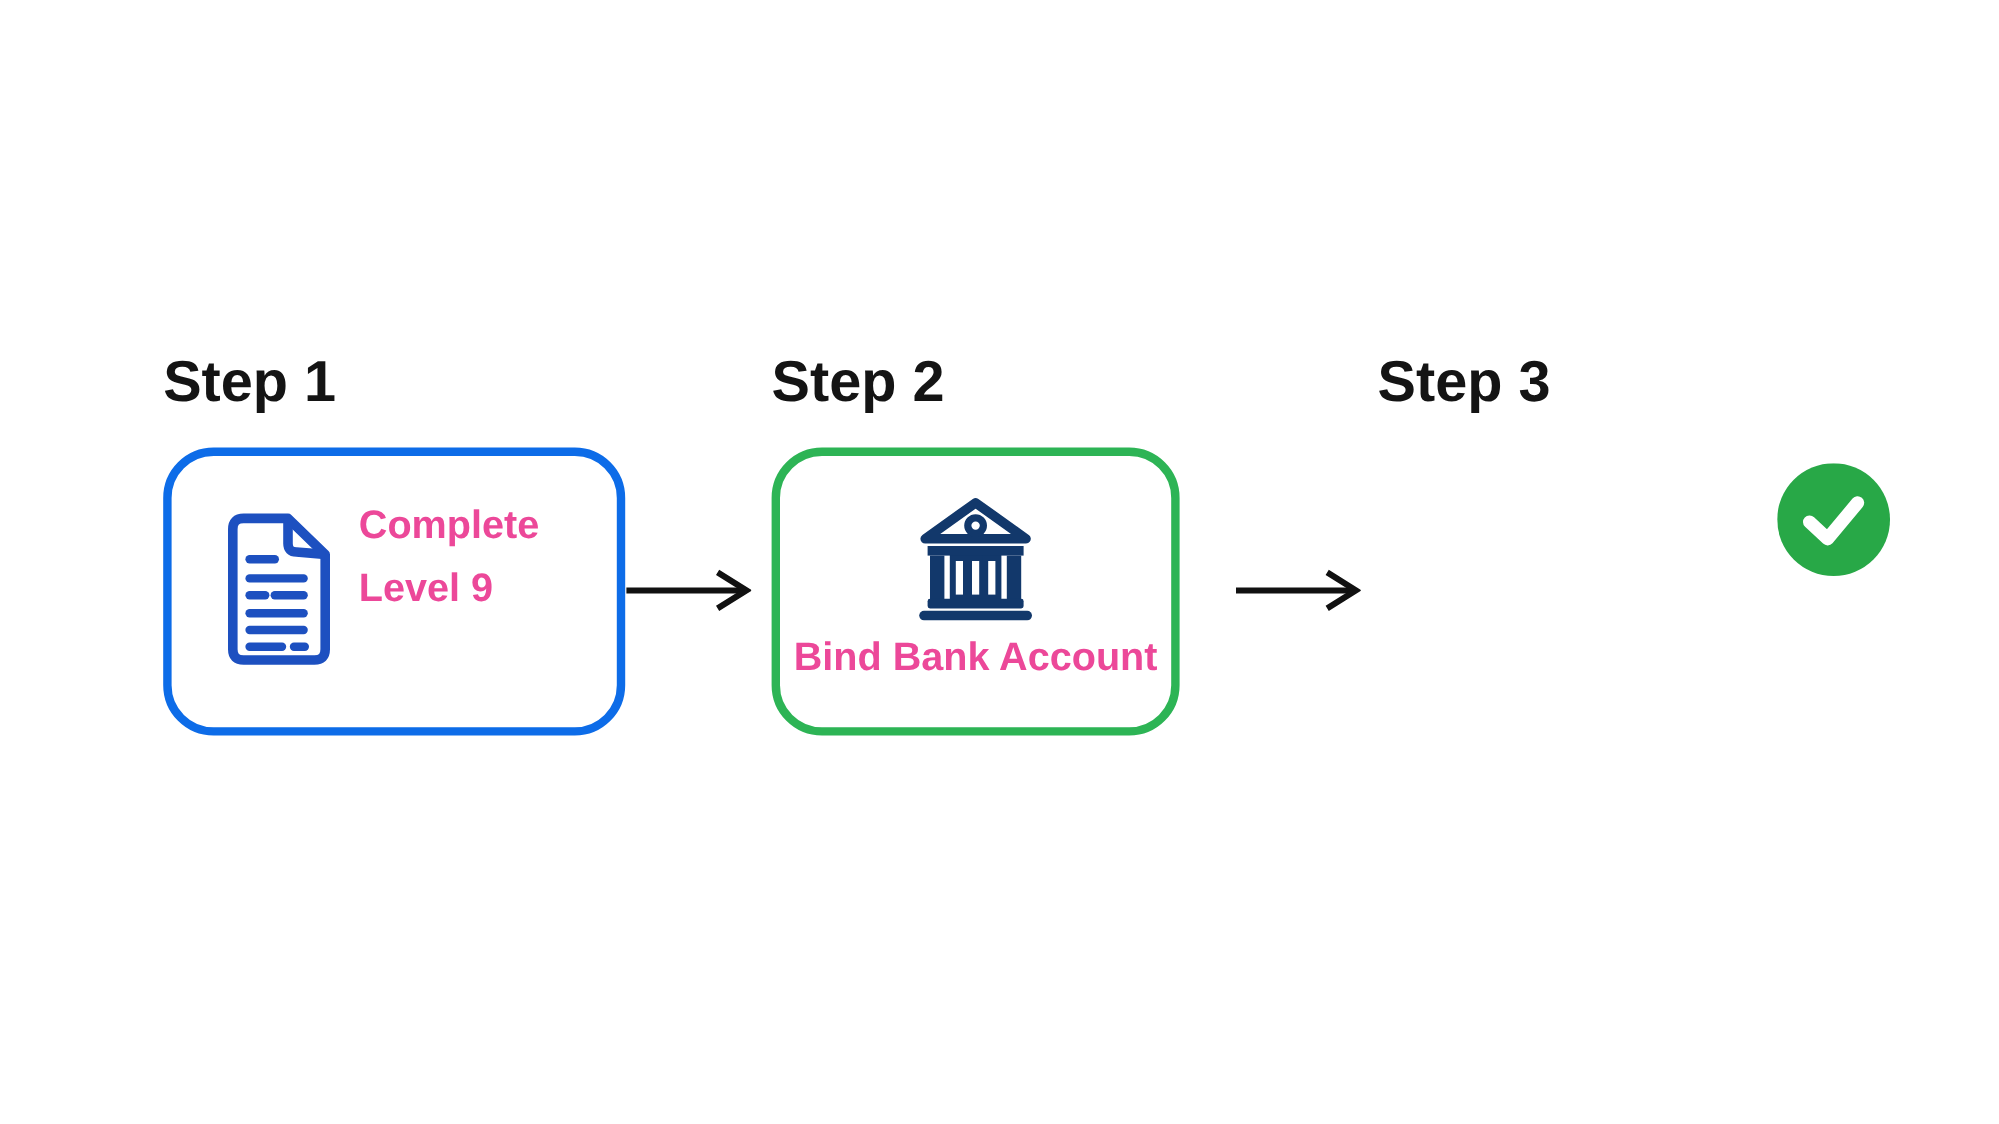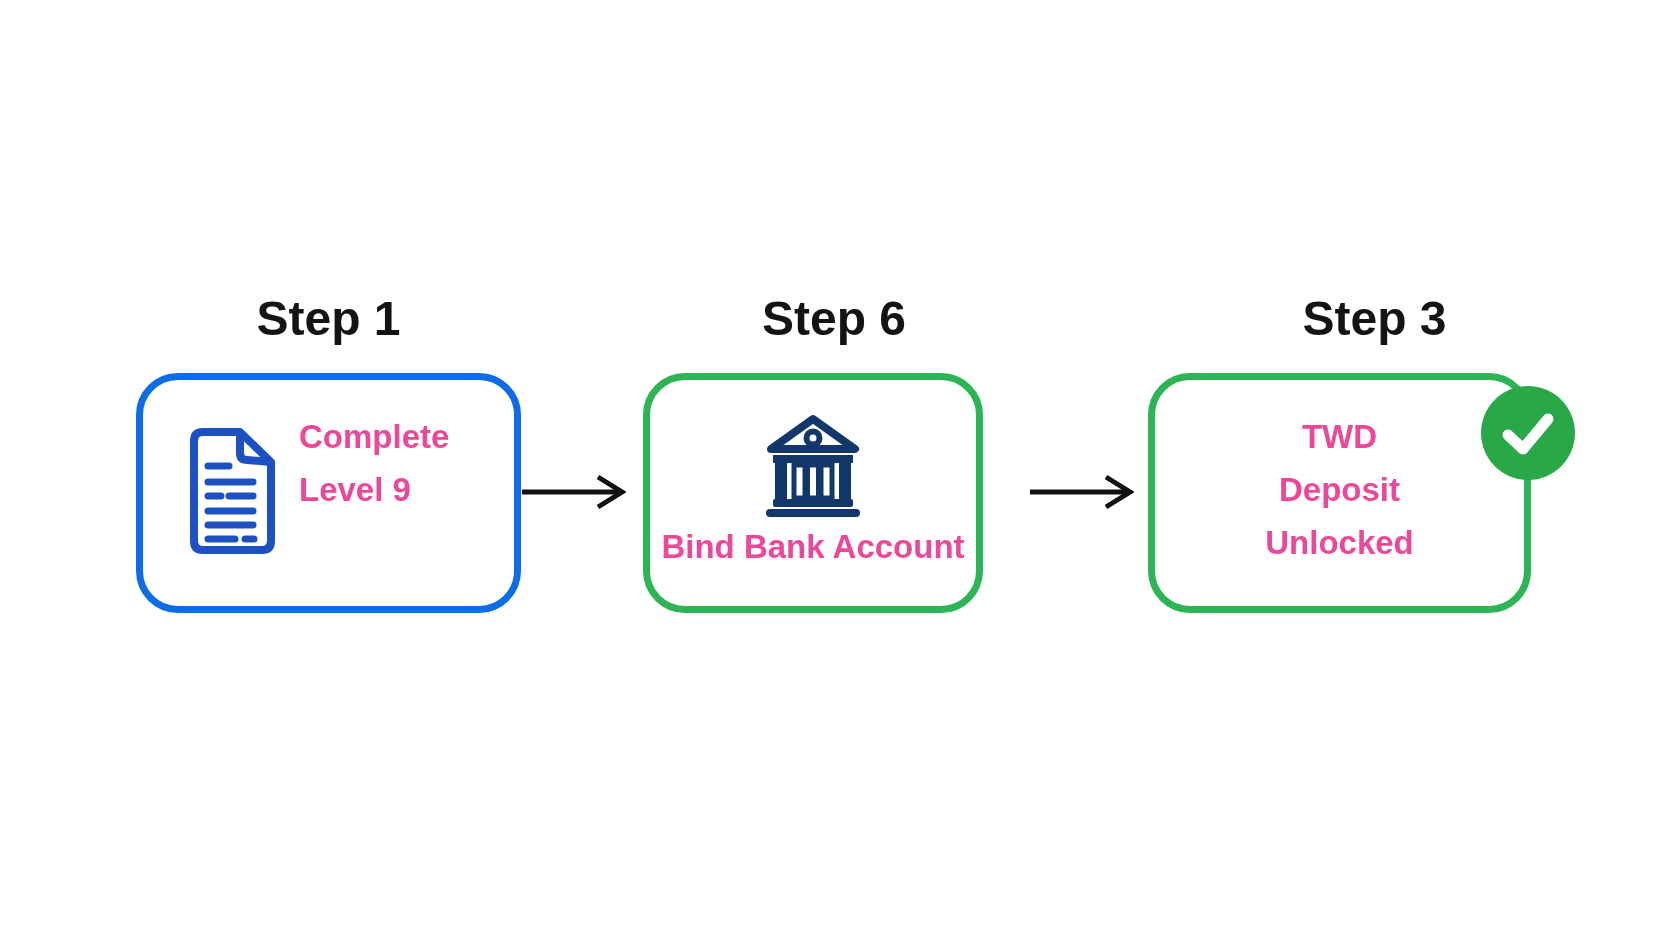--- a/index.html
+++ b/index.html
@@ -10,21 +10,21 @@
     font-family:"Liberation Sans", sans-serif;
     overflow:hidden;
   }
   .step-title{
     position:absolute;
     top:290px;
     font-size:48px;
     font-weight:700;
     line-height:58px;
     color:#141414;
-    text-align:center;
+    text-align:left;
     white-space:nowrap;
   }
   .step-box{
     position:absolute;
     top:373px;
     height:240px;
     border:7px solid #999;
     border-radius:42px;
     background:#ffffff;
     box-sizing:border-box;
@@ -83,21 +83,21 @@
     </div>
   </div>
 
   <span class="arrow" style="left: 520px; color: rgb(17, 17, 17);">
     <svg width="106" height="42" viewBox="0 0 106 42" fill="none" stroke="currentColor" stroke-width="5">
       <line x1="2" y1="21" x2="100" y2="21"></line>
       <polyline points="78,6 102,21 78,36"></polyline>
     </svg>
   </span>
 
-  <div class="step-title" style="left:643px;width:382px;">Step 6</div>
+  <div class="step-title" style="left:643px;width:382px;">Step 2</div>
   <div class="step-box" style="left: 643px; width: 340px; border-color: rgb(45, 180, 85);">
     <span class="icon-wrap" style="left: 50%; top: 33px; width: 100px; height: 104px; transform: translateX(-50%); color: rgb(18, 56, 107);">
       <svg width="100" height="104" viewBox="0 0 100 104">
         <g fill="none" stroke="currentColor">
           <path d="M8,36 L50,6 L92,36 Z" stroke-width="8" stroke-linejoin="round"></path>
           <circle cx="50" cy="25" r="6.5" stroke-width="6"></circle>
           <rect x="31" y="52" width="11" height="33" stroke-width="5"></rect>
           <rect x="44.5" y="52" width="11" height="33" stroke-width="5"></rect>
           <rect x="58" y="52" width="11" height="33" stroke-width="5"></rect>
         </g>
@@ -113,28 +113,21 @@
     <div class="body-text t-center" style="top:140px;">Bind Bank Account</div>
   </div>
 
   <span class="arrow" style="left: 1028px; color: rgb(17, 17, 17);">
     <svg width="106" height="42" viewBox="0 0 106 42" fill="none" stroke="currentColor" stroke-width="5">
       <line x1="2" y1="21" x2="100" y2="21"></line>
       <polyline points="78,6 102,21 78,36"></polyline>
     </svg>
   </span>
 
-  <div class="step-title" style="left:1183px;width:383px;">Step 3</div>
-  <div class="step-box" style="left: 1148px; width: 383px; border-color: rgb(45, 180, 85);">
-    <div class="body-text t-center" style="top:30px;">
-      <div>TWD</div>
-      <div>Deposit</div>
-      <div>Unlocked</div>
-    </div>
-  </div>
+  <div class="step-title" style="left:1148px;width:383px;">Step 3</div>
 
   <span class="badge" style="color: rgb(40, 168, 71);">
     <svg width="94" height="94" viewBox="0 0 94 94">
       <circle cx="47" cy="47" r="47" fill="currentColor"></circle>
       <path d="M27,49 L42,63 L67,33" fill="none" stroke="#ffffff" stroke-width="11" stroke-linecap="round" stroke-linejoin="round"></path>
     </svg>
   </span>
 
 </div>
 

